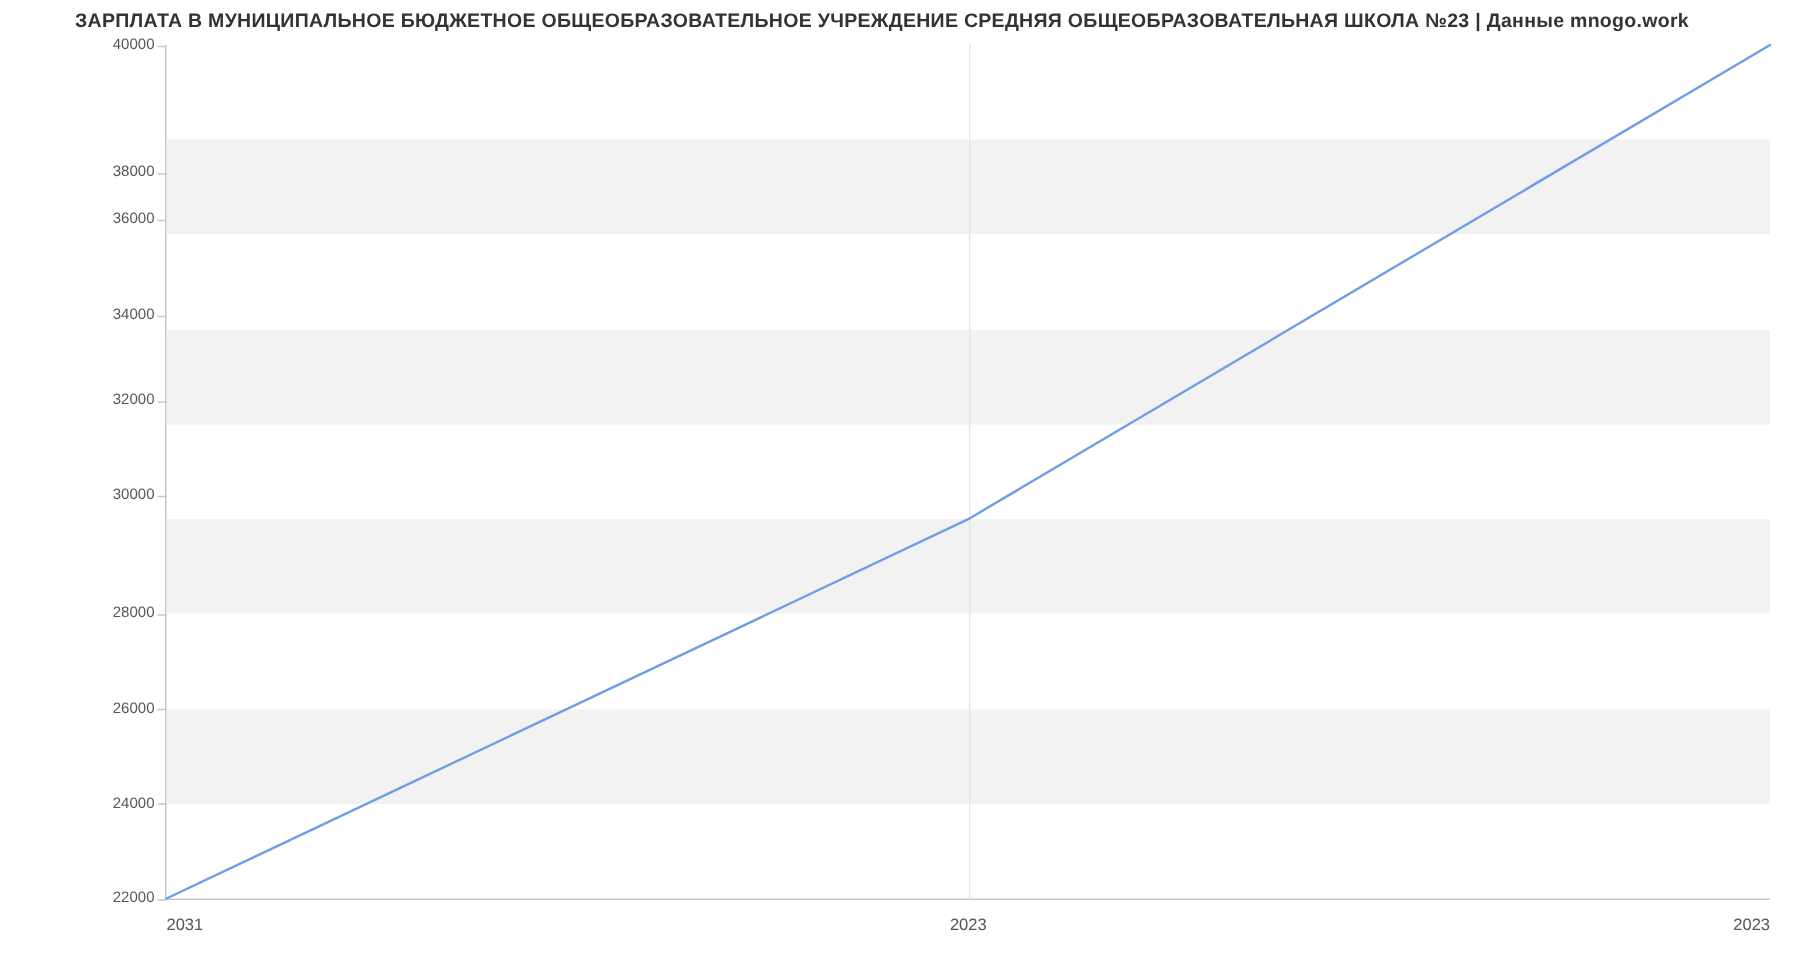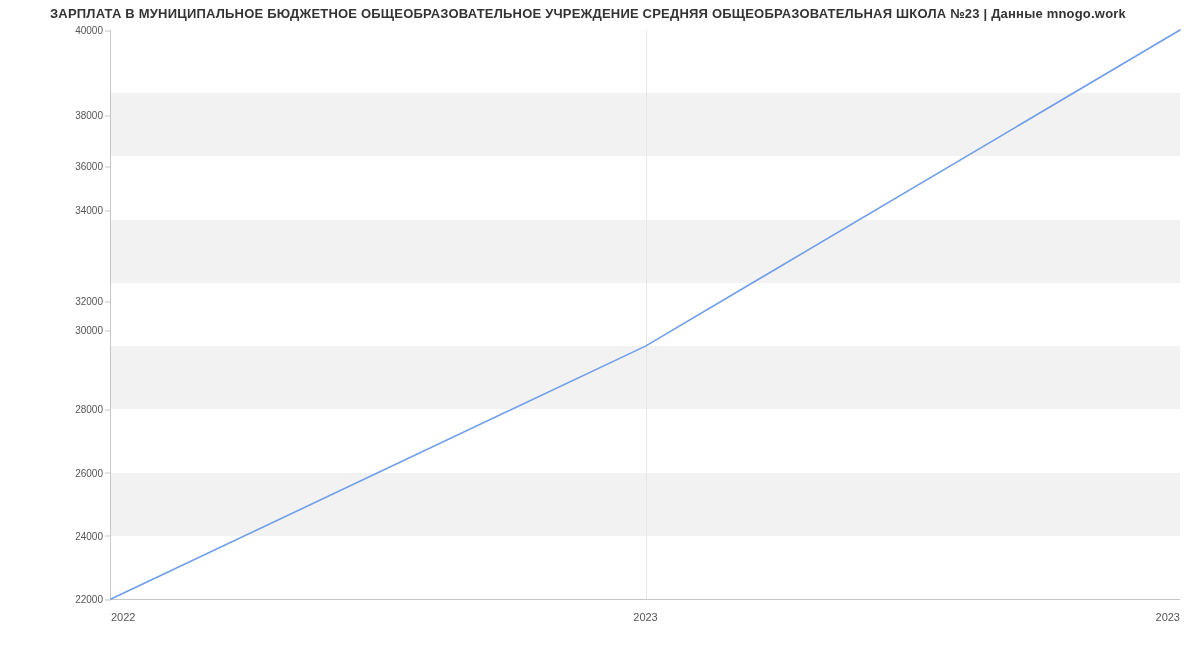--- a/index.html
+++ b/index.html
@@ -102,26 +102,26 @@
 
   <div class="band" style="top: 442.556px; height: 63.2222px;"></div>
       <div class="band" style="top: 316.111px; height: 63.2222px;"></div>
       <div class="band" style="top: 189.667px; height: 63.2222px;"></div>
       <div class="band" style="top: 63.2222px; height: 63.2222px;"></div>
       <div class="y-tick" style="top: 569px; text-align: right;">22000<span class="mark"></span></div>
       <div class="y-tick" style="top: 505.778px;">24000<span class="mark"></span></div>
       <div class="y-tick" style="top: 442.556px;">26000<span class="mark"></span></div>
       <div class="y-tick" style="top: 379.333px;">28000<span class="mark"></span></div>
       <div class="y-tick" style="top: 300px;">30000<span class="mark"></span></div>
-      <div class="y-tick" style="top: 271px;">32000<span class="mark"></span></div>
+      <div class="y-tick" style="top: 237px;">32000<span class="mark"></span></div>
       <div class="y-tick" style="top: 180px;">34000<span class="mark"></span></div>
-      <div class="y-tick" style="top: 136px;">36000<span class="mark"></span></div>
+      <div class="y-tick" style="top: 116px;">36000<span class="mark"></span></div>
       <div class="y-tick" style="top: 57px; margin-top: 28px;">38000<span class="mark"></span></div>
       <div class="y-tick" style="top: 0px;">40000<span class="mark"></span></div>
-      <div class="x-tick" style="left: 0px; transform: translateX(0px); text-align: left;">2022</div>
+      <div class="x-tick" style="left: 0px; transform: translateX(0px); text-align: left;">2031</div>
       <div class="x-grid" style="left: 534.5px;"></div>
       <div class="x-tick" style="left: 534.5px;">2023</div>
       <div class="x-tick" style="left: 1069px; transform: translateX(-100%); text-align: right;">2023</div>
       <svg class="line-layer" id="line-layer" preserveAspectRatio="none" viewBox="0 0 1069 569">
         <polyline points="0,569 534.5,316.1111111111111 1069,0" class="series-line" style="stroke: rgb(111, 158, 232);"></polyline>
       </svg>
     </div>
 </div>
 
 </body></html>

